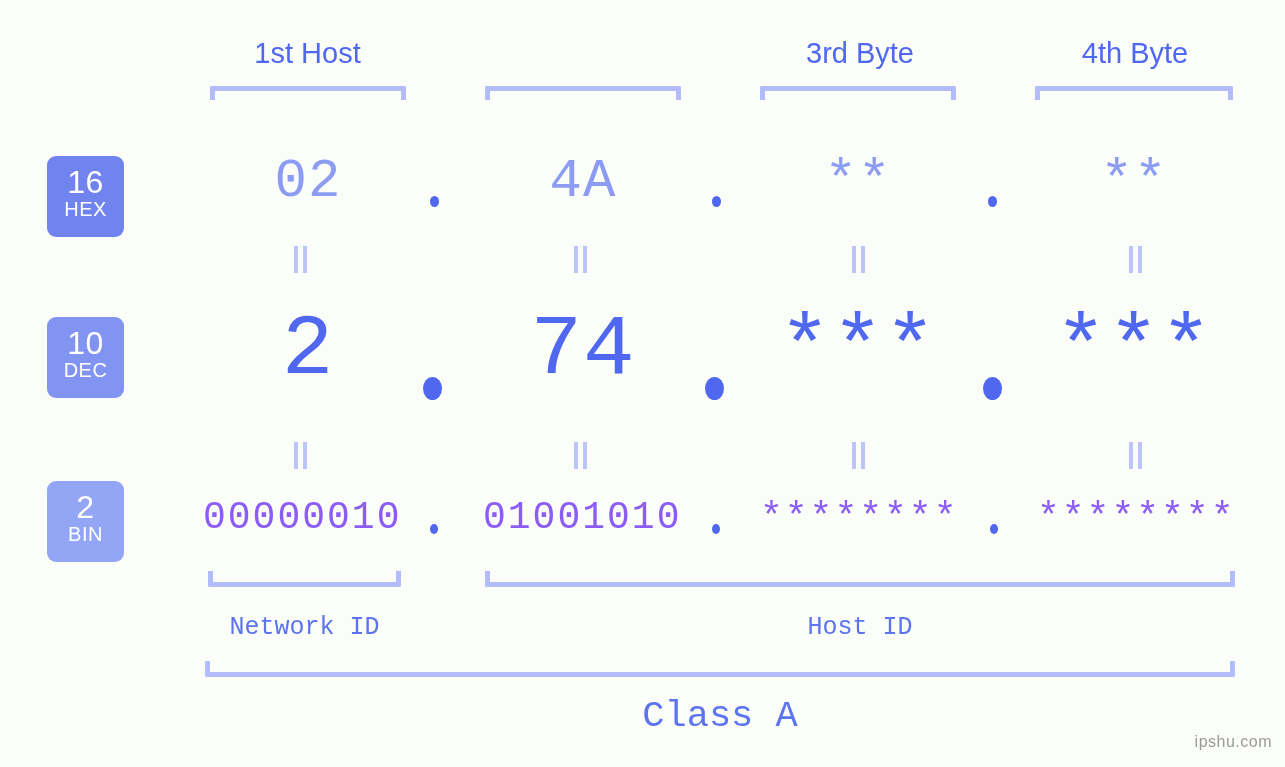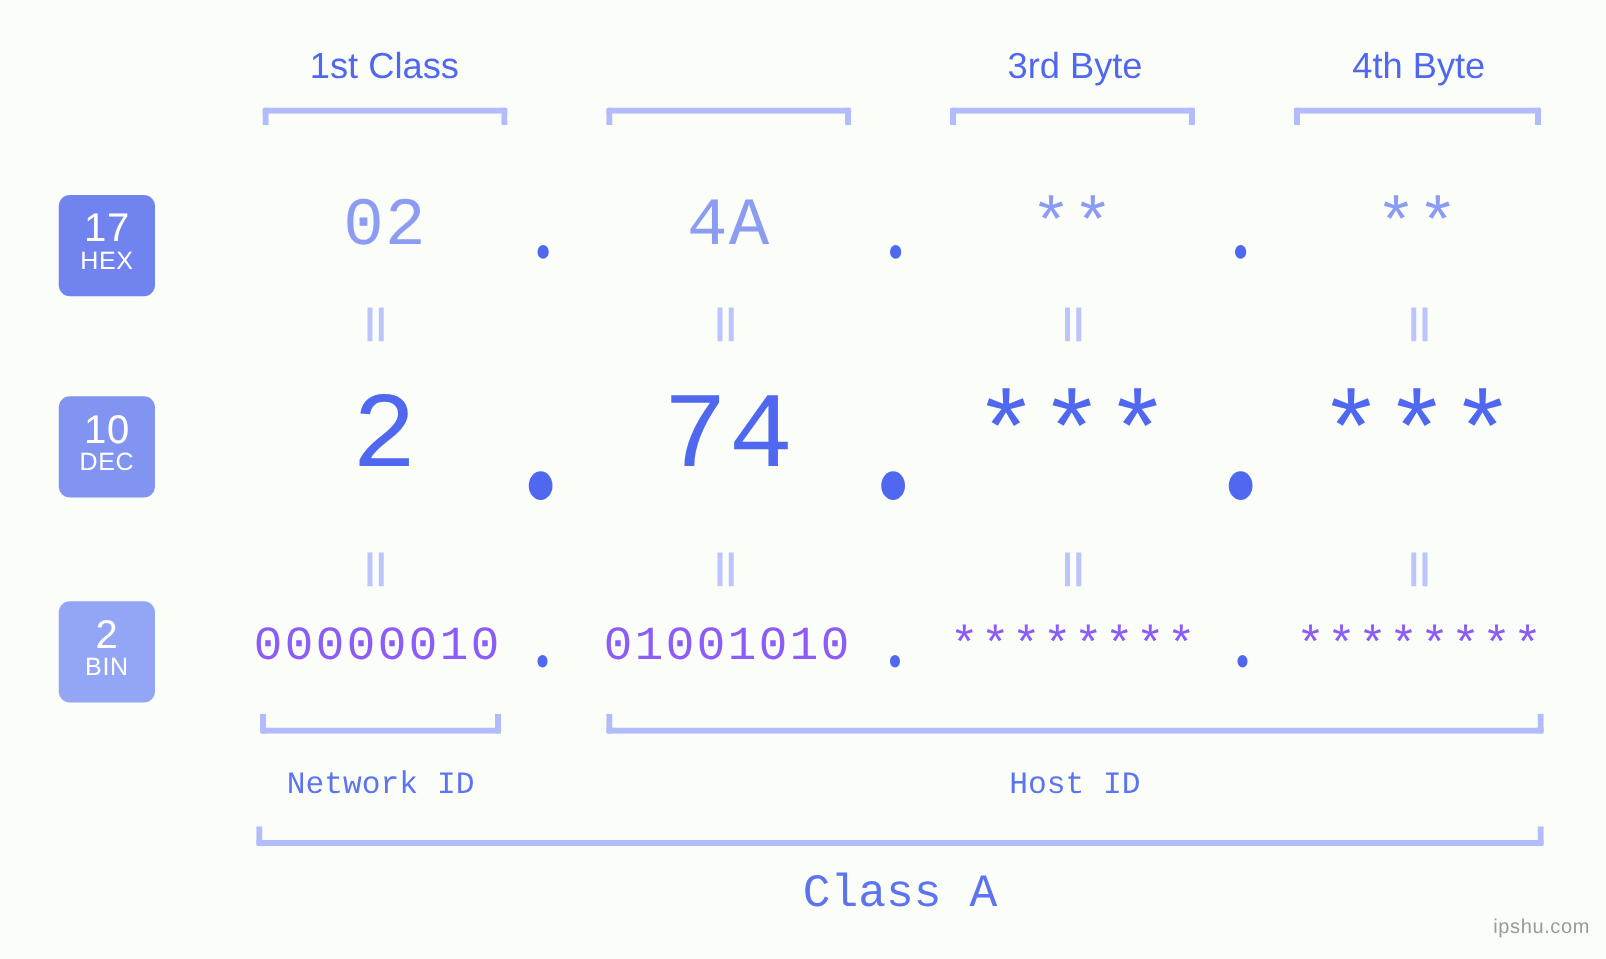--- a/index.html
+++ b/index.html
@@ -183,31 +183,31 @@
     font-size: 16px;
     color: #9a9a9a;
     letter-spacing: 0.5px;
   }
 </style>
 </head>
 <body>
 
 <div id="stage">
 
-  <div class="byte-label" style="left:210px;width:195px;">1st Class</div>
+  <div class="byte-label" style="left:210px;width:195px;">1st Host</div>
   <div class="byte-label" style="left:760px;width:200px;">3rd Byte</div>
   <div class="byte-label" style="left:1035px;width:200px;">4th Byte</div>
 
   <div class="tbracket" style="left:210px;width:196px;"></div>
   <div class="tbracket" style="left:485px;width:196px;"></div>
   <div class="tbracket" style="left:760px;width:196px;"></div>
   <div class="tbracket" style="left:1035px;width:198px;"></div>
 
   <div class="badge" id="badge-hex">
-    <span class="num">17</span>
+    <span class="num">16</span>
     <span class="unit">HEX</span>
   </div>
 
   <div class="row-hex">
     <div class="cell" style="left:210px;width:196px;">02</div>
     <div class="cell" style="left:485px;width:196px;">4A</div>
     <div class="cell" style="left:760px;width:196px;">**</div>
     <div class="cell" style="left:1035px;width:198px;">**</div>
     <div class="dot dot-sm" style="left:430px;top:196px;"></div>
     <div class="dot dot-sm" style="left:712px;top:196px;"></div>

